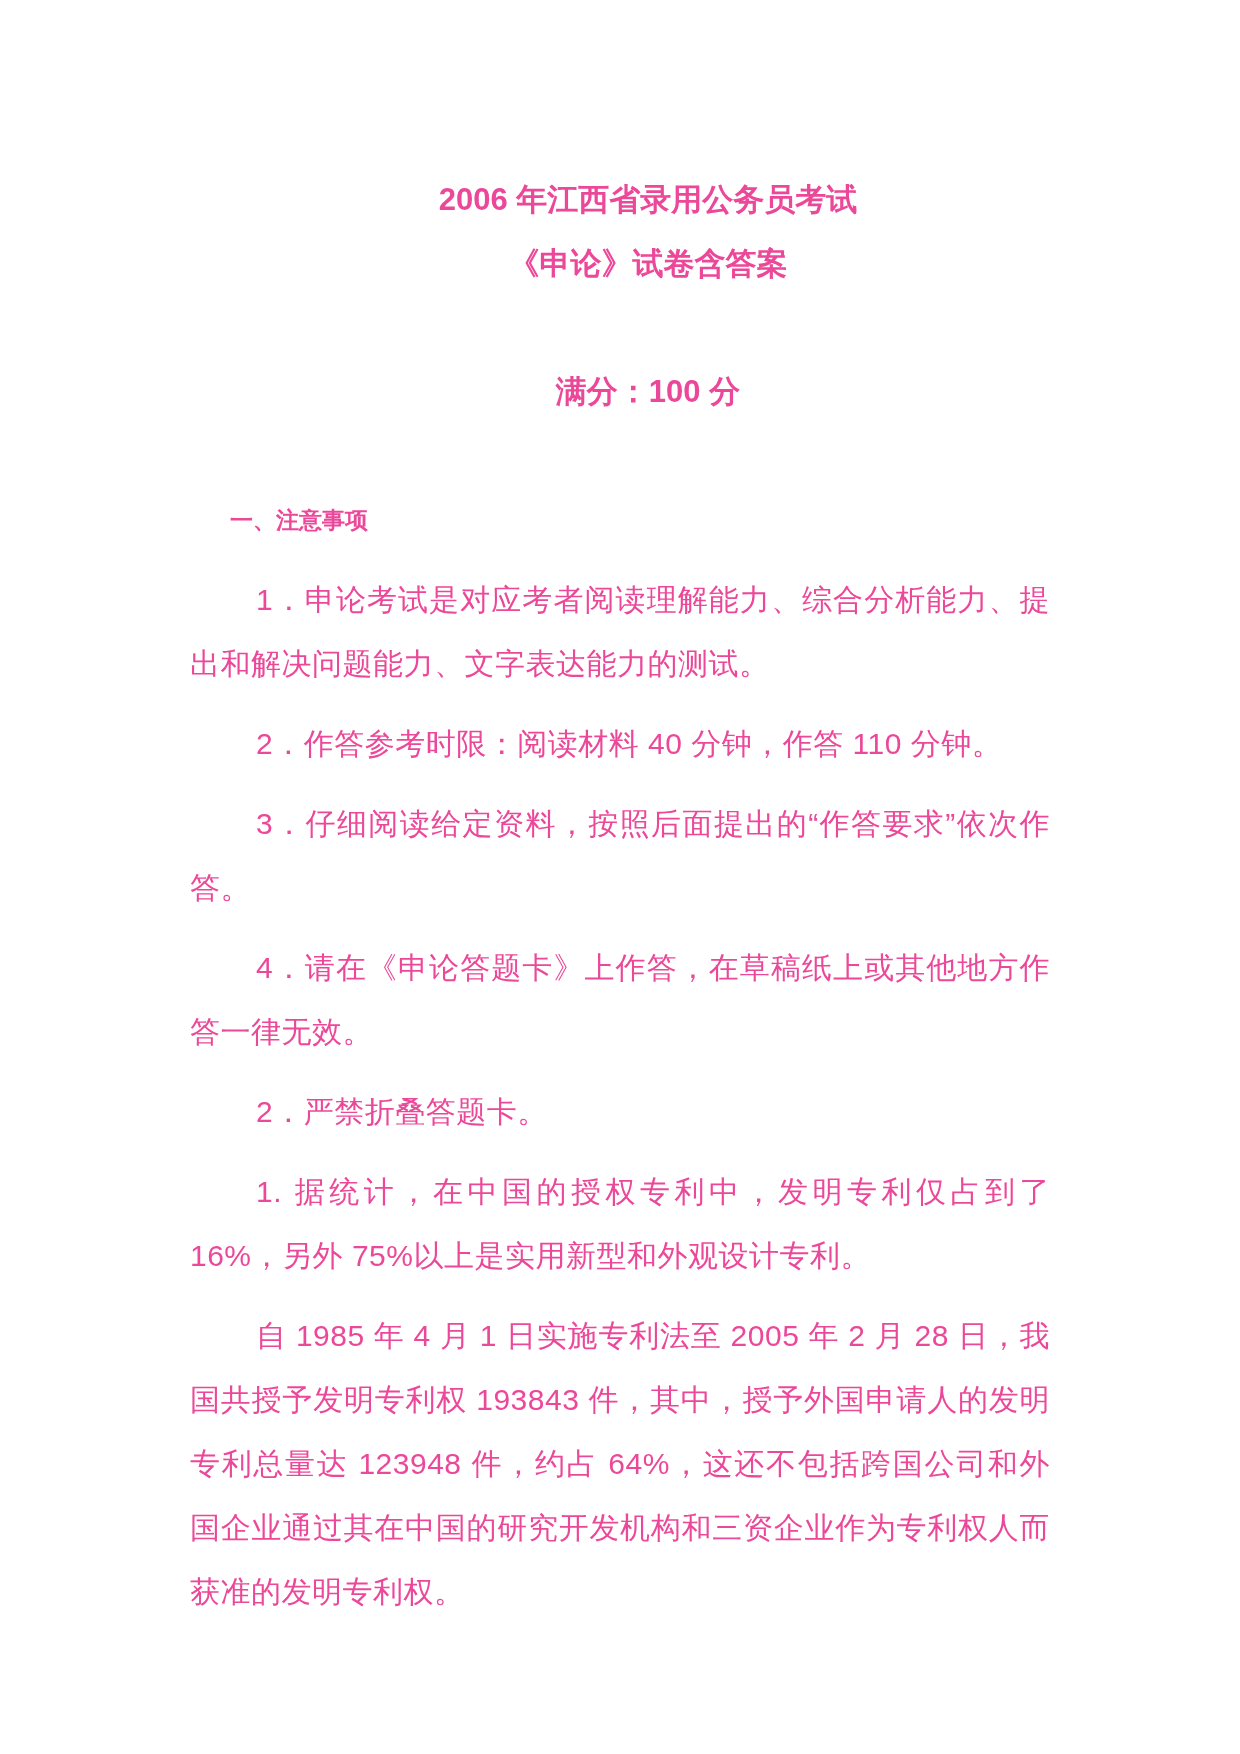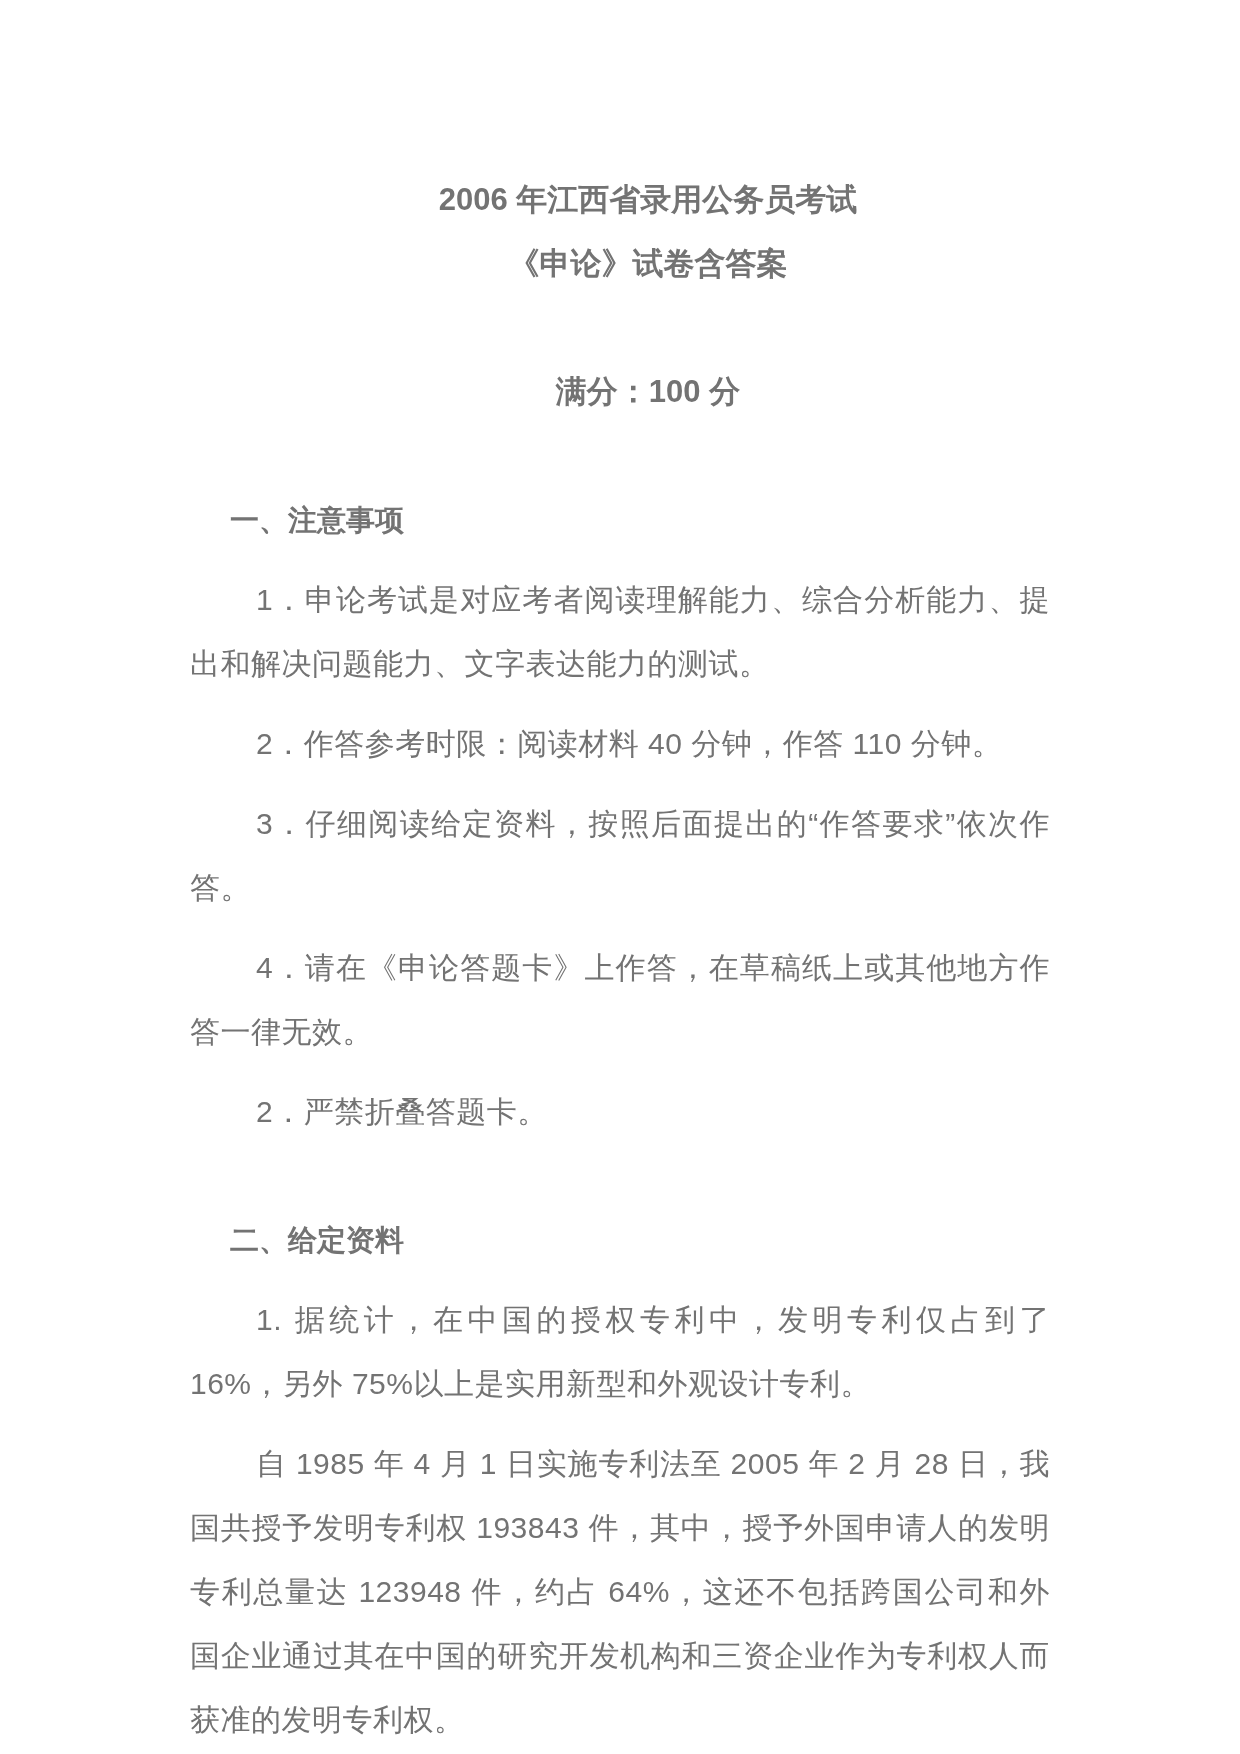--- a/index.html
+++ b/index.html
@@ -8,21 +8,21 @@
     background: #ffffff;
   }
   .page {
     position: relative;
     width: 1240px;
     height: 1754px;
     margin: 0 auto;
     box-sizing: border-box;
     padding: 168px 174px 0 174px;
     background: #ffffff;
-    color: #737373;
+    color: #ec4899;
     font-family: "Liberation Sans", sans-serif;
     font-size: 30px;
     line-height: 64px;
     overflow: hidden;
   }
   .title-line {
     margin: 0;
     text-align: center;
     font-weight: bold;
     font-size: 31px;
@@ -37,21 +37,21 @@
     font-weight: bold;
     font-size: 31px;
     line-height: 64px;
     transform: translateX(28px);
   }
   .section { margin: 0; }
   .section-heading {
     margin-top: 64px;
     padding-left: 56px;
     font-weight: bold;
-    font-size: 29px;
+    font-size: 23px;
     line-height: 64px;
   }
   .para {
     margin: 16px;
     text-indent: 2.2em;
     text-align: justify;
     letter-spacing: 0.5px;
   }
 </style>
 </head>
@@ -68,18 +68,17 @@
   <div id="sections">
       <div class="section">
         <div class="section-heading">一、注意事项</div>
         <p class="para">1．申论考试是对应考者阅读理解能力、综合分析能力、提出和解决问题能力、文字表达能力的测试。</p>
         <p class="para">2．作答参考时限：阅读材料 40 分钟，作答 110 分钟。</p>
         <p class="para">3．仔细阅读给定资料，按照后面提出的“作答要求”依次作答。</p>
         <p class="para">4．请在《申论答题卡》上作答，在草稿纸上或其他地方作答一律无效。</p>
         <p class="para">2．严禁折叠答题卡。</p>
       </div>
       <div class="section">
-        <div class="section-heading">二、给定资料</div>
         <p class="para">1. 据统计，在中国的授权专利中，发明专利仅占到了 16%，另外 75%以上是实用新型和外观设计专利。</p>
         <p class="para">自 1985 年 4 月 1 日实施专利法至 2005 年 2 月 28 日，我国共授予发明专利权 193843 件，其中，授予外国申请人的发明专利总量达 123948 件，约占 64%，这还不包括跨国公司和外国企业通过其在中国的研究开发机构和三资企业作为专利权人而获准的发明专利权。</p>
       </div>
     </div>
 </div>
 
 </body></html>

